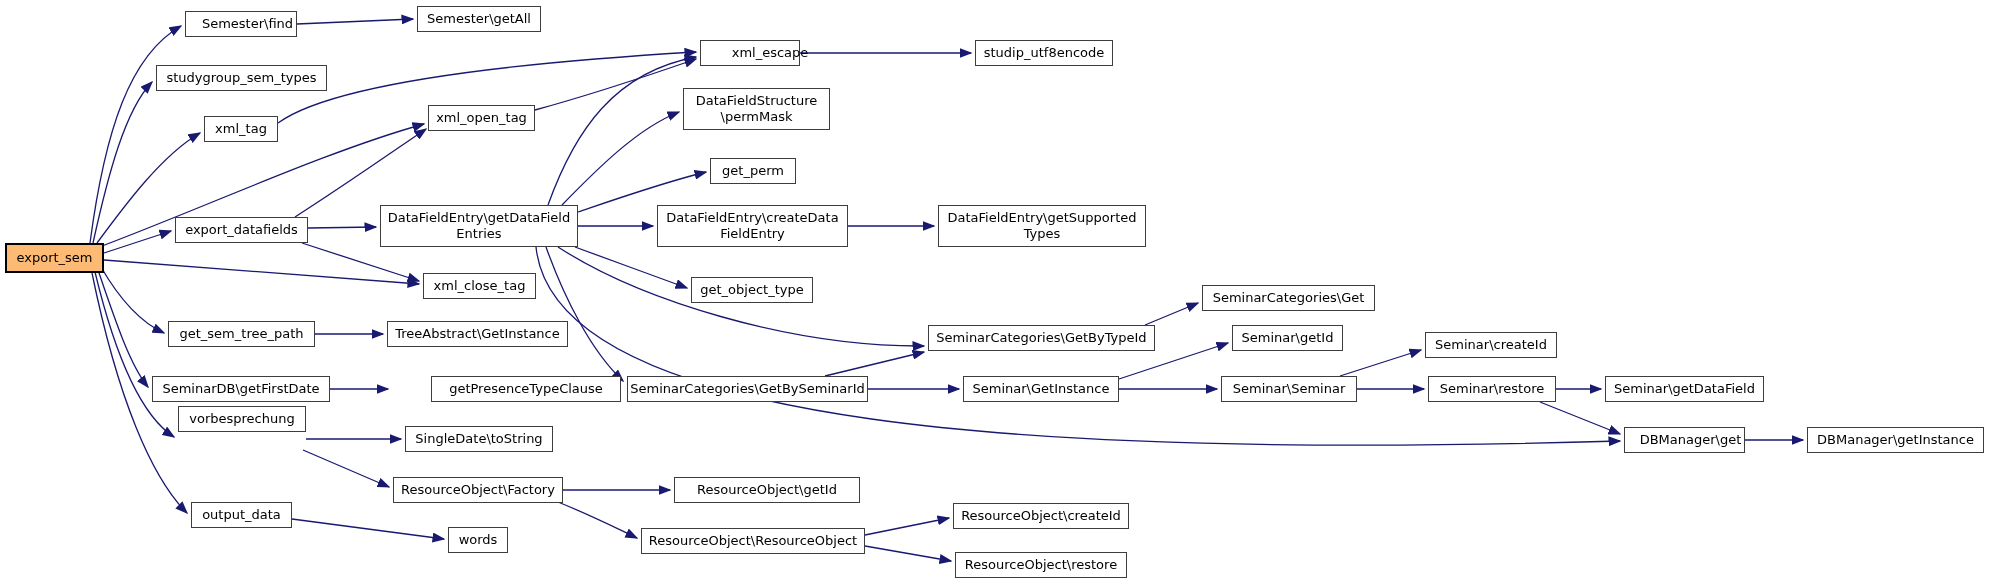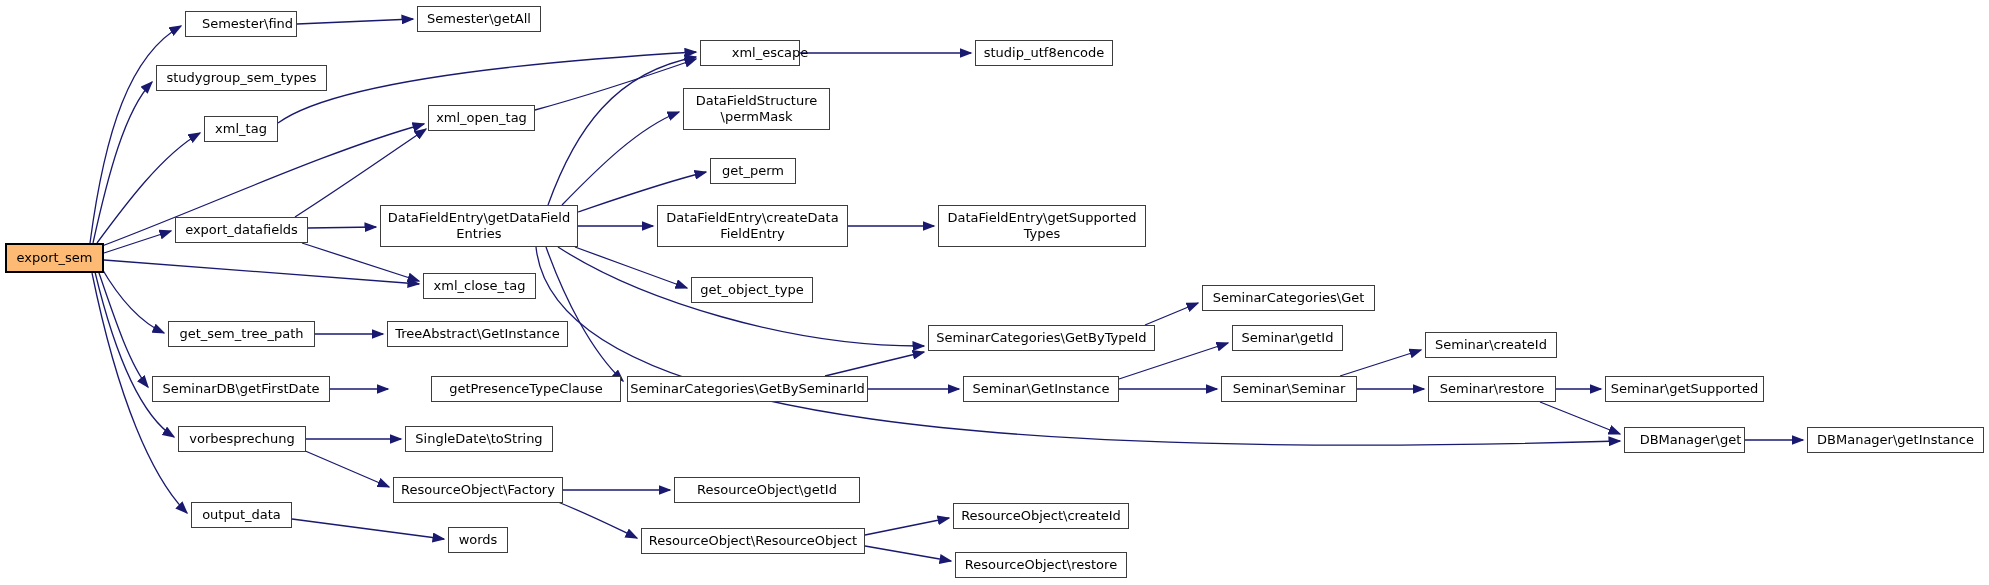--- a/index.html
+++ b/index.html
@@ -94,24 +94,24 @@
       <div class="gnode" style="left: 152px; top: 376px; width: 178px; height: 26px;">SeminarDB\getFirstDate</div>
       <div class="gnode" style="left: 392px; top: 376px; width: 190px; height: 26px; margin-left: 39px;">getPresenceTypeClause</div>
       <div class="gnode" style="left: 627px; top: 376px; width: 241px; height: 26px;">SeminarCategories\GetBySeminarId</div>
       <div class="gnode" style="left: 928px; top: 325px; width: 227px; height: 26px;">SeminarCategories\GetByTypeId</div>
       <div class="gnode" style="left: 1202px; top: 285px; width: 173px; height: 26px;">SeminarCategories\Get</div>
       <div class="gnode" style="left: 963px; top: 376px; width: 156px; height: 26px;">Seminar\GetInstance</div>
       <div class="gnode" style="left: 1232px; top: 325px; width: 111px; height: 26px;">Seminar\getId</div>
       <div class="gnode" style="left: 1221px; top: 376px; width: 136px; height: 26px;">Seminar\Seminar</div>
       <div class="gnode" style="left: 1425px; top: 332px; width: 132px; height: 26px;">Seminar\createId</div>
       <div class="gnode" style="left: 1428px; top: 376px; width: 128px; height: 26px;">Seminar\restore</div>
-      <div class="gnode" style="left: 1605px; top: 376px; width: 159px; height: 26px;">Seminar\getSupported</div>
+      <div class="gnode" style="left: 1605px; top: 376px; width: 159px; height: 26px;">Seminar\getDataField</div>
       <div class="gnode" style="left: 1624px; top: 427px; width: 121px; height: 26px; padding-left: 12px;">DBManager\get</div>
       <div class="gnode" style="left: 1807px; top: 427px; width: 177px; height: 26px;">DBManager\getInstance</div>
-      <div class="gnode" style="left: 178px; top: 426px; width: 128px; height: 26px;">vorbesprechung</div>
+      <div class="gnode" style="left: 178px; top: 406px; width: 128px; height: 26px;">vorbesprechung</div>
       <div class="gnode" style="left: 405px; top: 426px; width: 148px; height: 26px;">SingleDate\toString</div>
       <div class="gnode" style="left: 393px; top: 477px; width: 170px; height: 26px;">ResourceObject\Factory</div>
       <div class="gnode" style="left: 674px; top: 477px; width: 186px; height: 26px;">ResourceObject\getId</div>
       <div class="gnode" style="left: 191px; top: 502px; width: 101px; height: 26px;">output_data</div>
       <div class="gnode" style="left: 448px; top: 527px; width: 60px; height: 26px;">words</div>
       <div class="gnode" style="left: 641px; top: 528px; width: 224px; height: 26px;">ResourceObject\ResourceObject</div>
       <div class="gnode" style="left: 953px; top: 503px; width: 176px; height: 26px;">ResourceObject\createId</div>
       <div class="gnode" style="left: 955px; top: 552px; width: 172px; height: 26px;">ResourceObject\restore</div>
     </div>
 </div>

